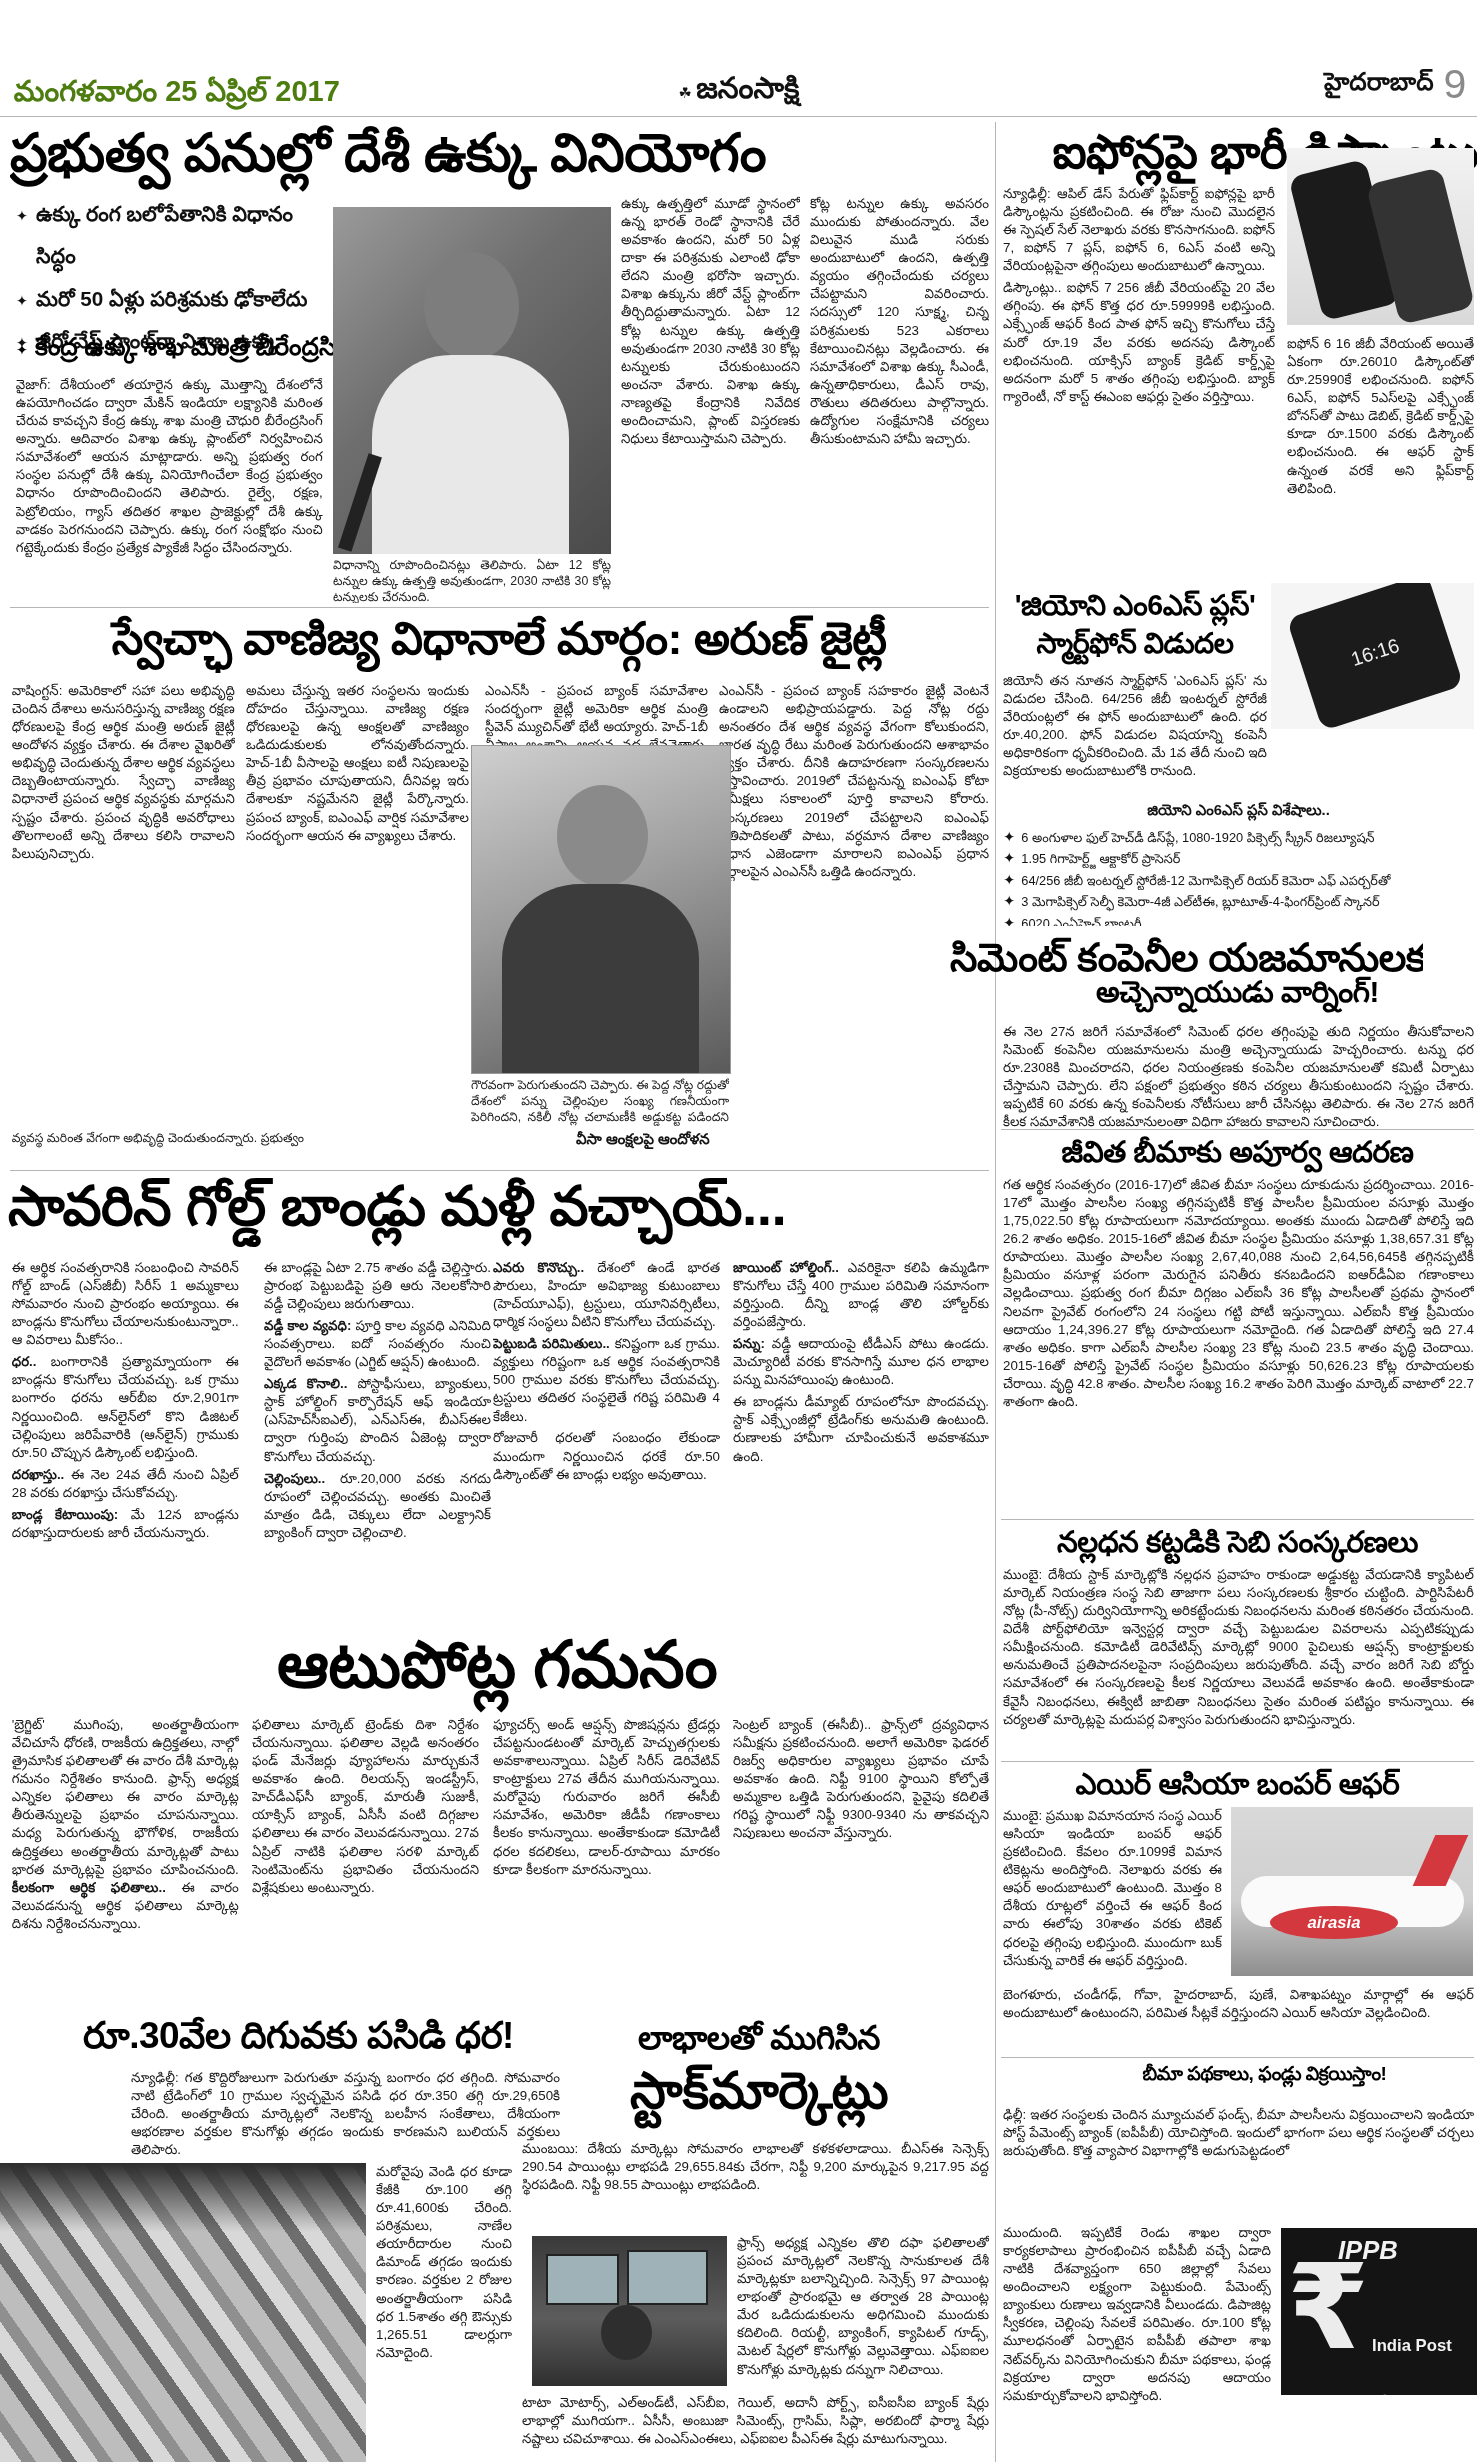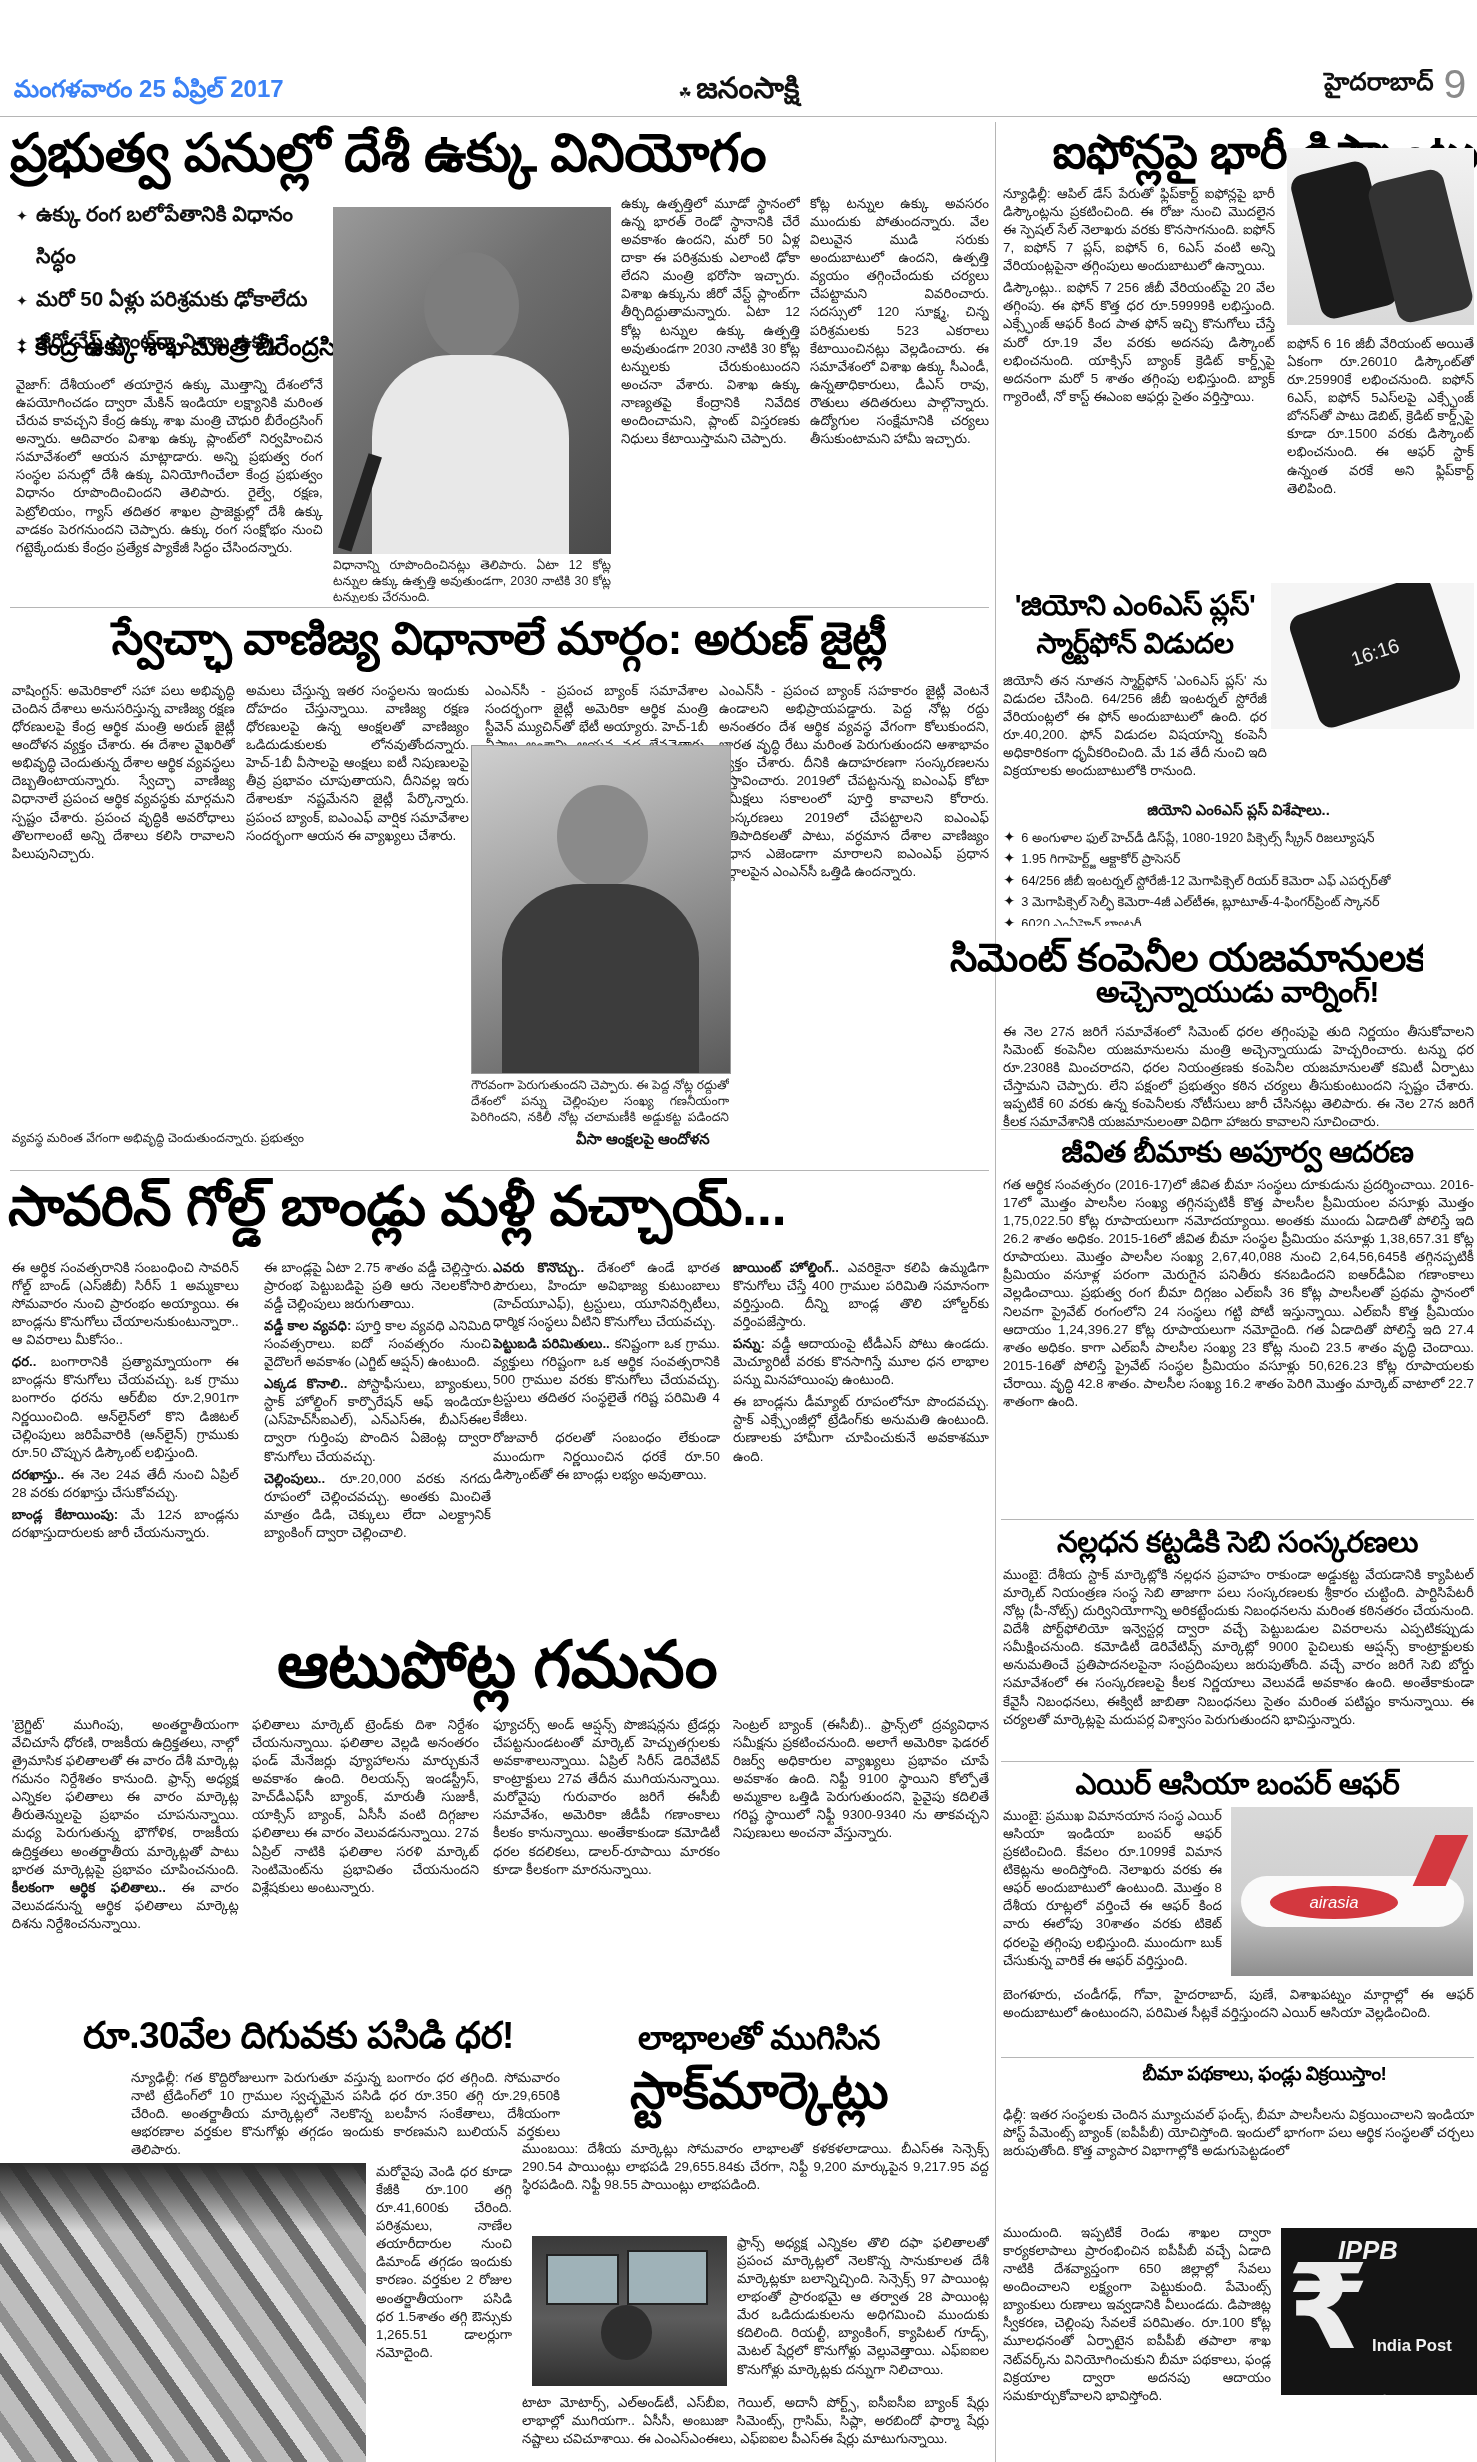--- a/index.html
+++ b/index.html
@@ -15,41 +15,41 @@
   .rule-v{position:absolute;width:1px;background:#b5b5b5;}
   .photo{position:absolute;overflow:hidden;}
   .bullets{font-size:20.7px;font-weight:bold;line-height:2.05;color:#111;}
   .bullet-row{display:flex;gap:7.9px;align-items:baseline;}
   .marker{font-size:14.8px;}
   .kicker{font-size:24.6px;font-weight:bold;color:#000;white-space:nowrap;overflow:hidden;}
   .caption{font-size:12.3px;line-height:1.3;color:#222;text-align:justify;overflow:hidden;}
   .spec-row{display:flex;gap:5.9px;align-items:baseline;font-size:12.8px;line-height:1.45;}
   
   .masthead{font-size:29.6px;font-weight:bold;color:#111;}
-  .hdr-date{font-size:24px;font-weight:bold;color:#3b82f6;}
+  .hdr-date{font-size:29px;font-weight:bold;color:#4d7c0f;}
   .hdr-city{font-size:24.6px;font-weight:bold;color:#111;}
   .hdr-page{font-size:41px;font-weight:normal;color:#8a8a8a;margin-left:9.9px;}
   
   .ph-minister{background:linear-gradient(135deg,#9a9a9a 0%,#6f6f6f 40%,#4a4a4a 100%);}
   .ph-jaitley{background:linear-gradient(160deg,#cfcfcf 0%,#9e9e9e 45%,#5a5a5a 100%);}
   .ph-gold{background:repeating-linear-gradient(55deg,#d8d8d8 0 17.7px,#8f8f8f 17.7px 29.6px,#bdbdbd 29.6px 51px,#6e6e6e 51px 63px);}
   .ph-trader{background:linear-gradient(180deg,#3a3a3a 0%,#5c5c5c 55%,#2f2f2f 100%);}
   .ph-iphone{background:linear-gradient(180deg,#f2f2f2,#d9d9d9);}
   .ph-gionee{background:#f5f5f5;}
   .ph-plane{background:linear-gradient(180deg,#d9d9d9 0%,#cfcfcf 55%,#8e8e8e 100%);}
   .ph-ippb{background:#141414;}
   .headblob{position:absolute;border-radius:50%;background:#2e2e2e;}
   .shirtblob{position:absolute;border-radius:40% 40% 0 0;background:#e8e8e8;}
   .screenblob{position:absolute;background:#9fb2b8;border:2px solid #222;}
   .phoneblob{position:absolute;background:#1b1b1b;border-radius:13.8px;transform:rotate(-14deg);
              color:#eee;display:flex;align-items:center;justify-content:center;font-size:19.7px;}
   .planebody{position:absolute;background:#fafafa;border-radius:39px;}
   .planetail{position:absolute;background:#d3383f;}
   .aa-oval{position:absolute;background:#d3383f;color:#fff;border-radius:50%;
-           display:flex;align-items:center;justify-content:center;font-style:italic;font-weight:normal;}
+           display:flex;align-items:center;justify-content:center;font-style:italic;font-weight:bold;margin-top:20px;}
   .ippb-txt{color:#f2f2f2;font-weight:bold;font-style:italic;}
   .rupee{position:absolute;color:#ececec;font-weight:bold;}
 </style>
 </head>
 <body>
 <div id="page">
 
   <div class="abs hdr-date" style="left:13.8px;top:75px;">మంగళవారం 25 ఏప్రిల్ 2017</div>
   <div class="abs" style="left:0;top:71px;width:1478px;text-align:center;">
     <span class="marker">☘</span>

